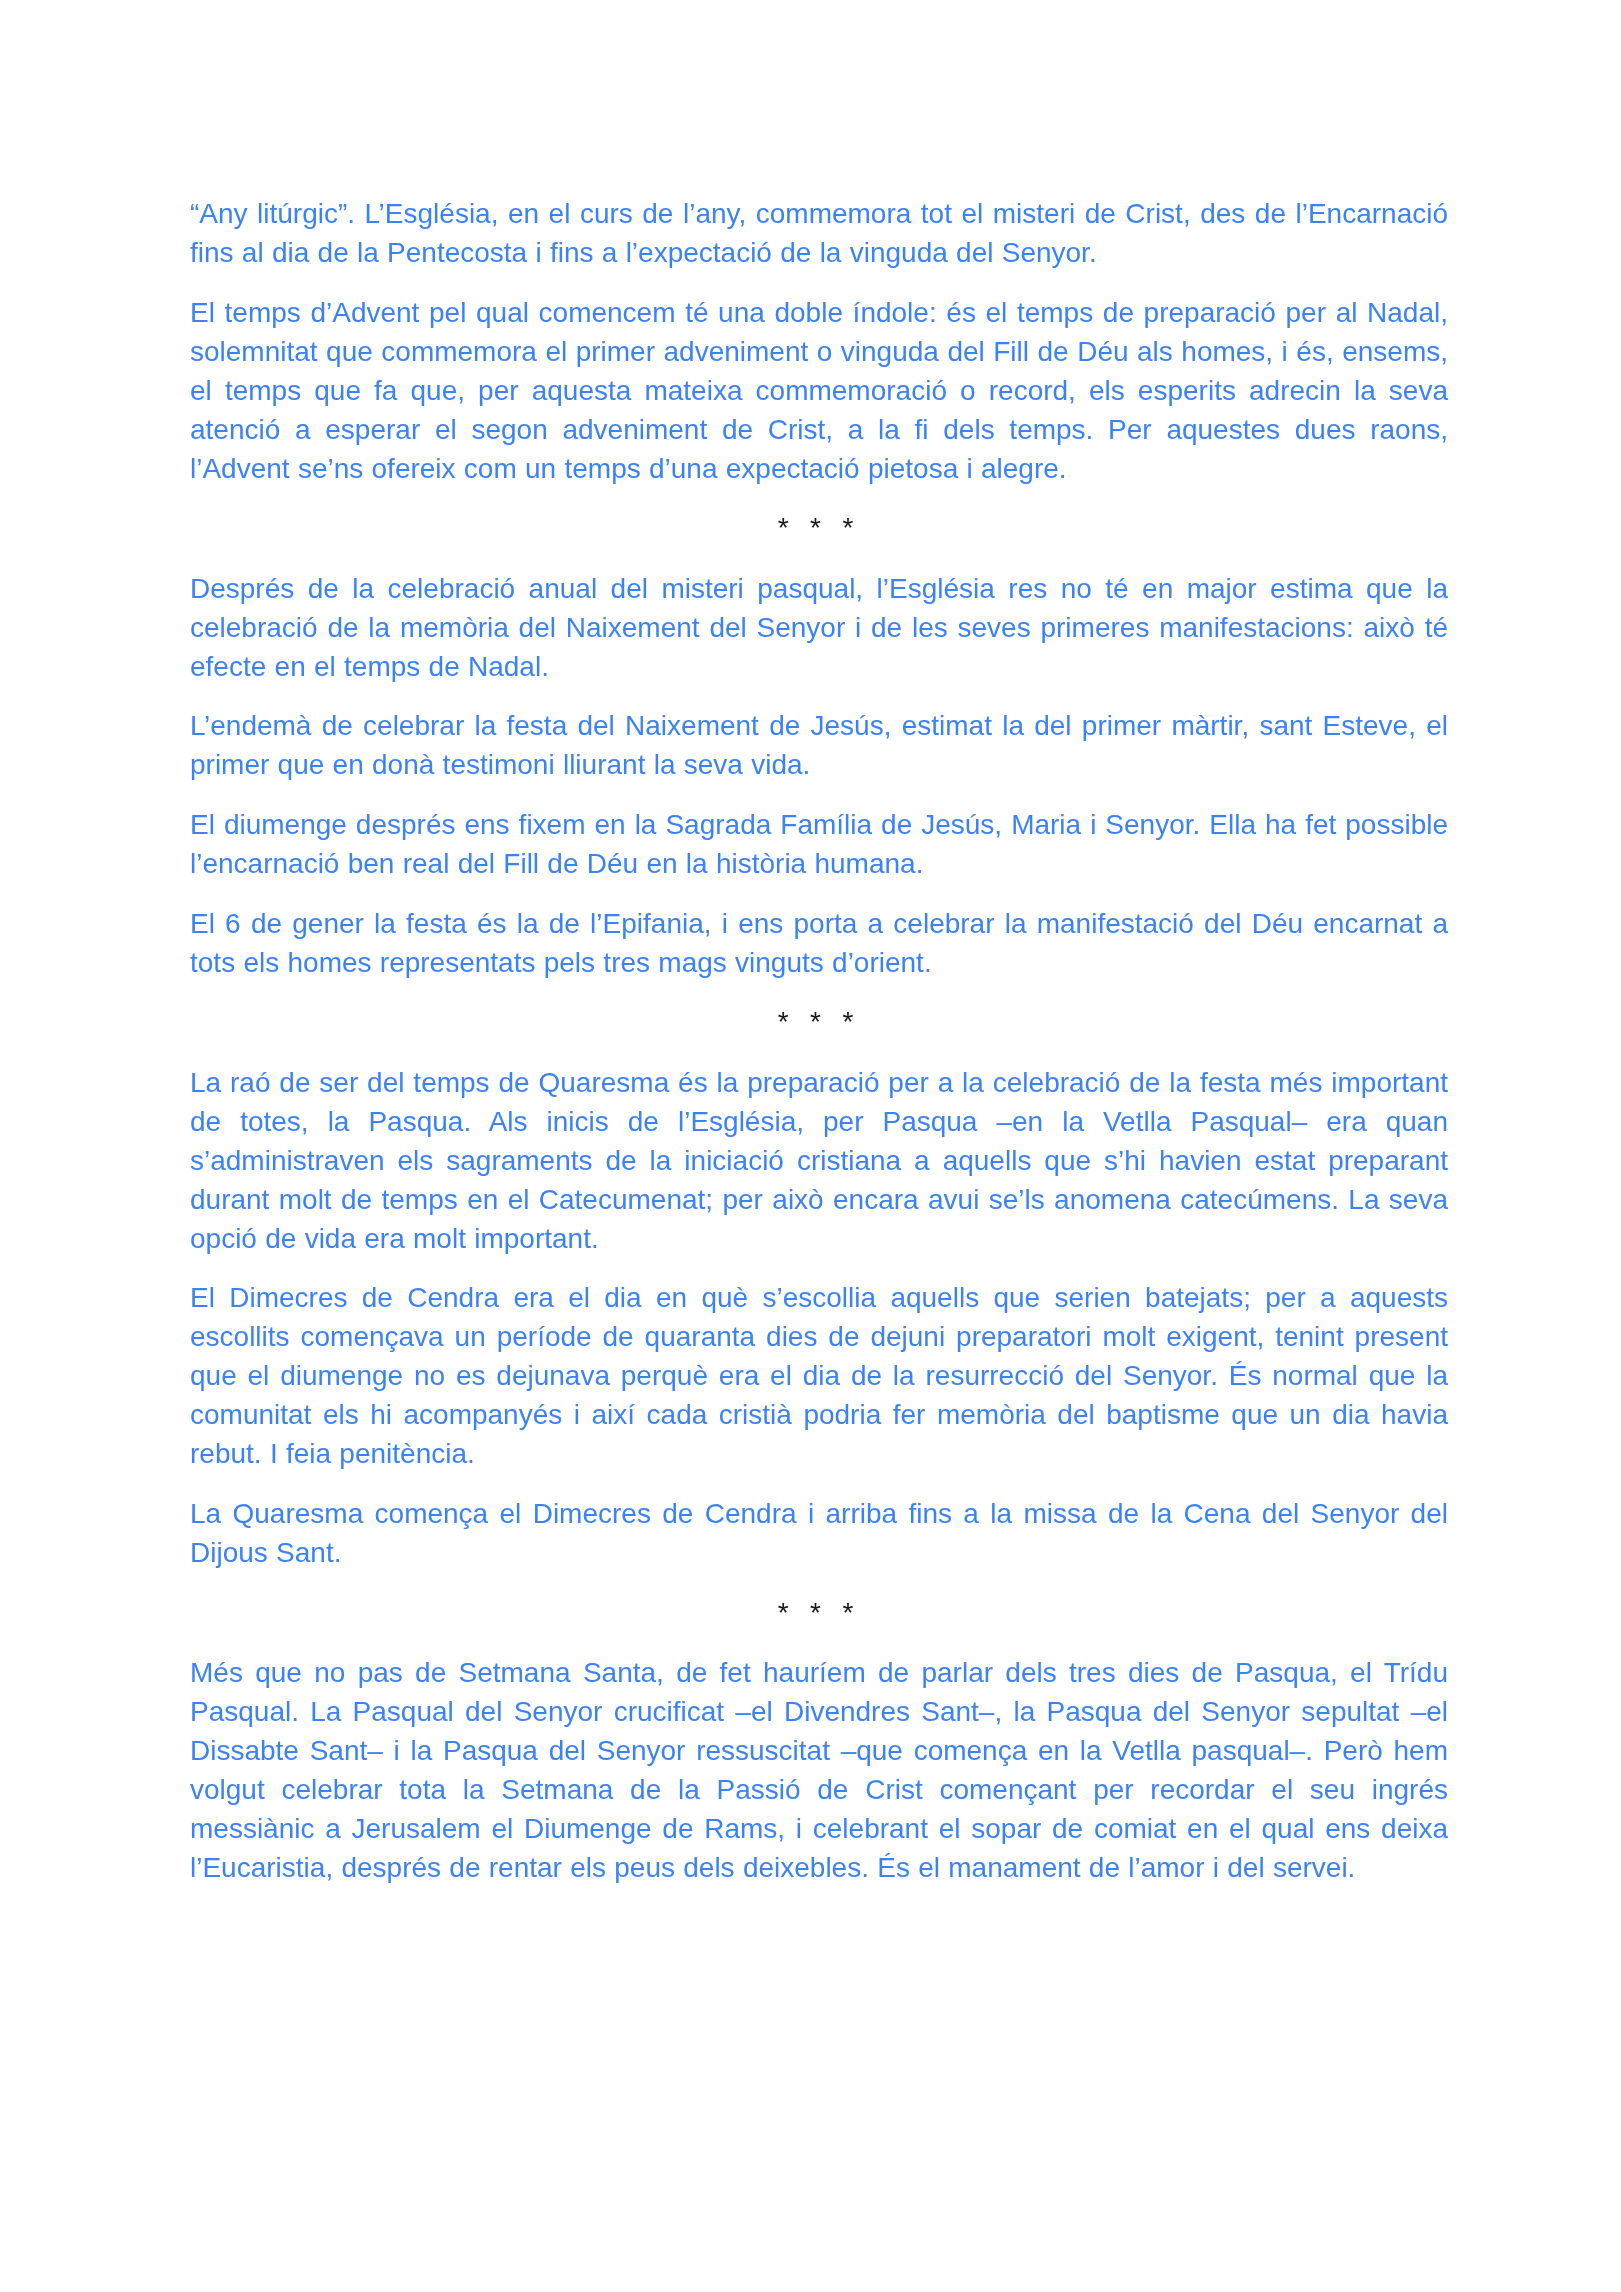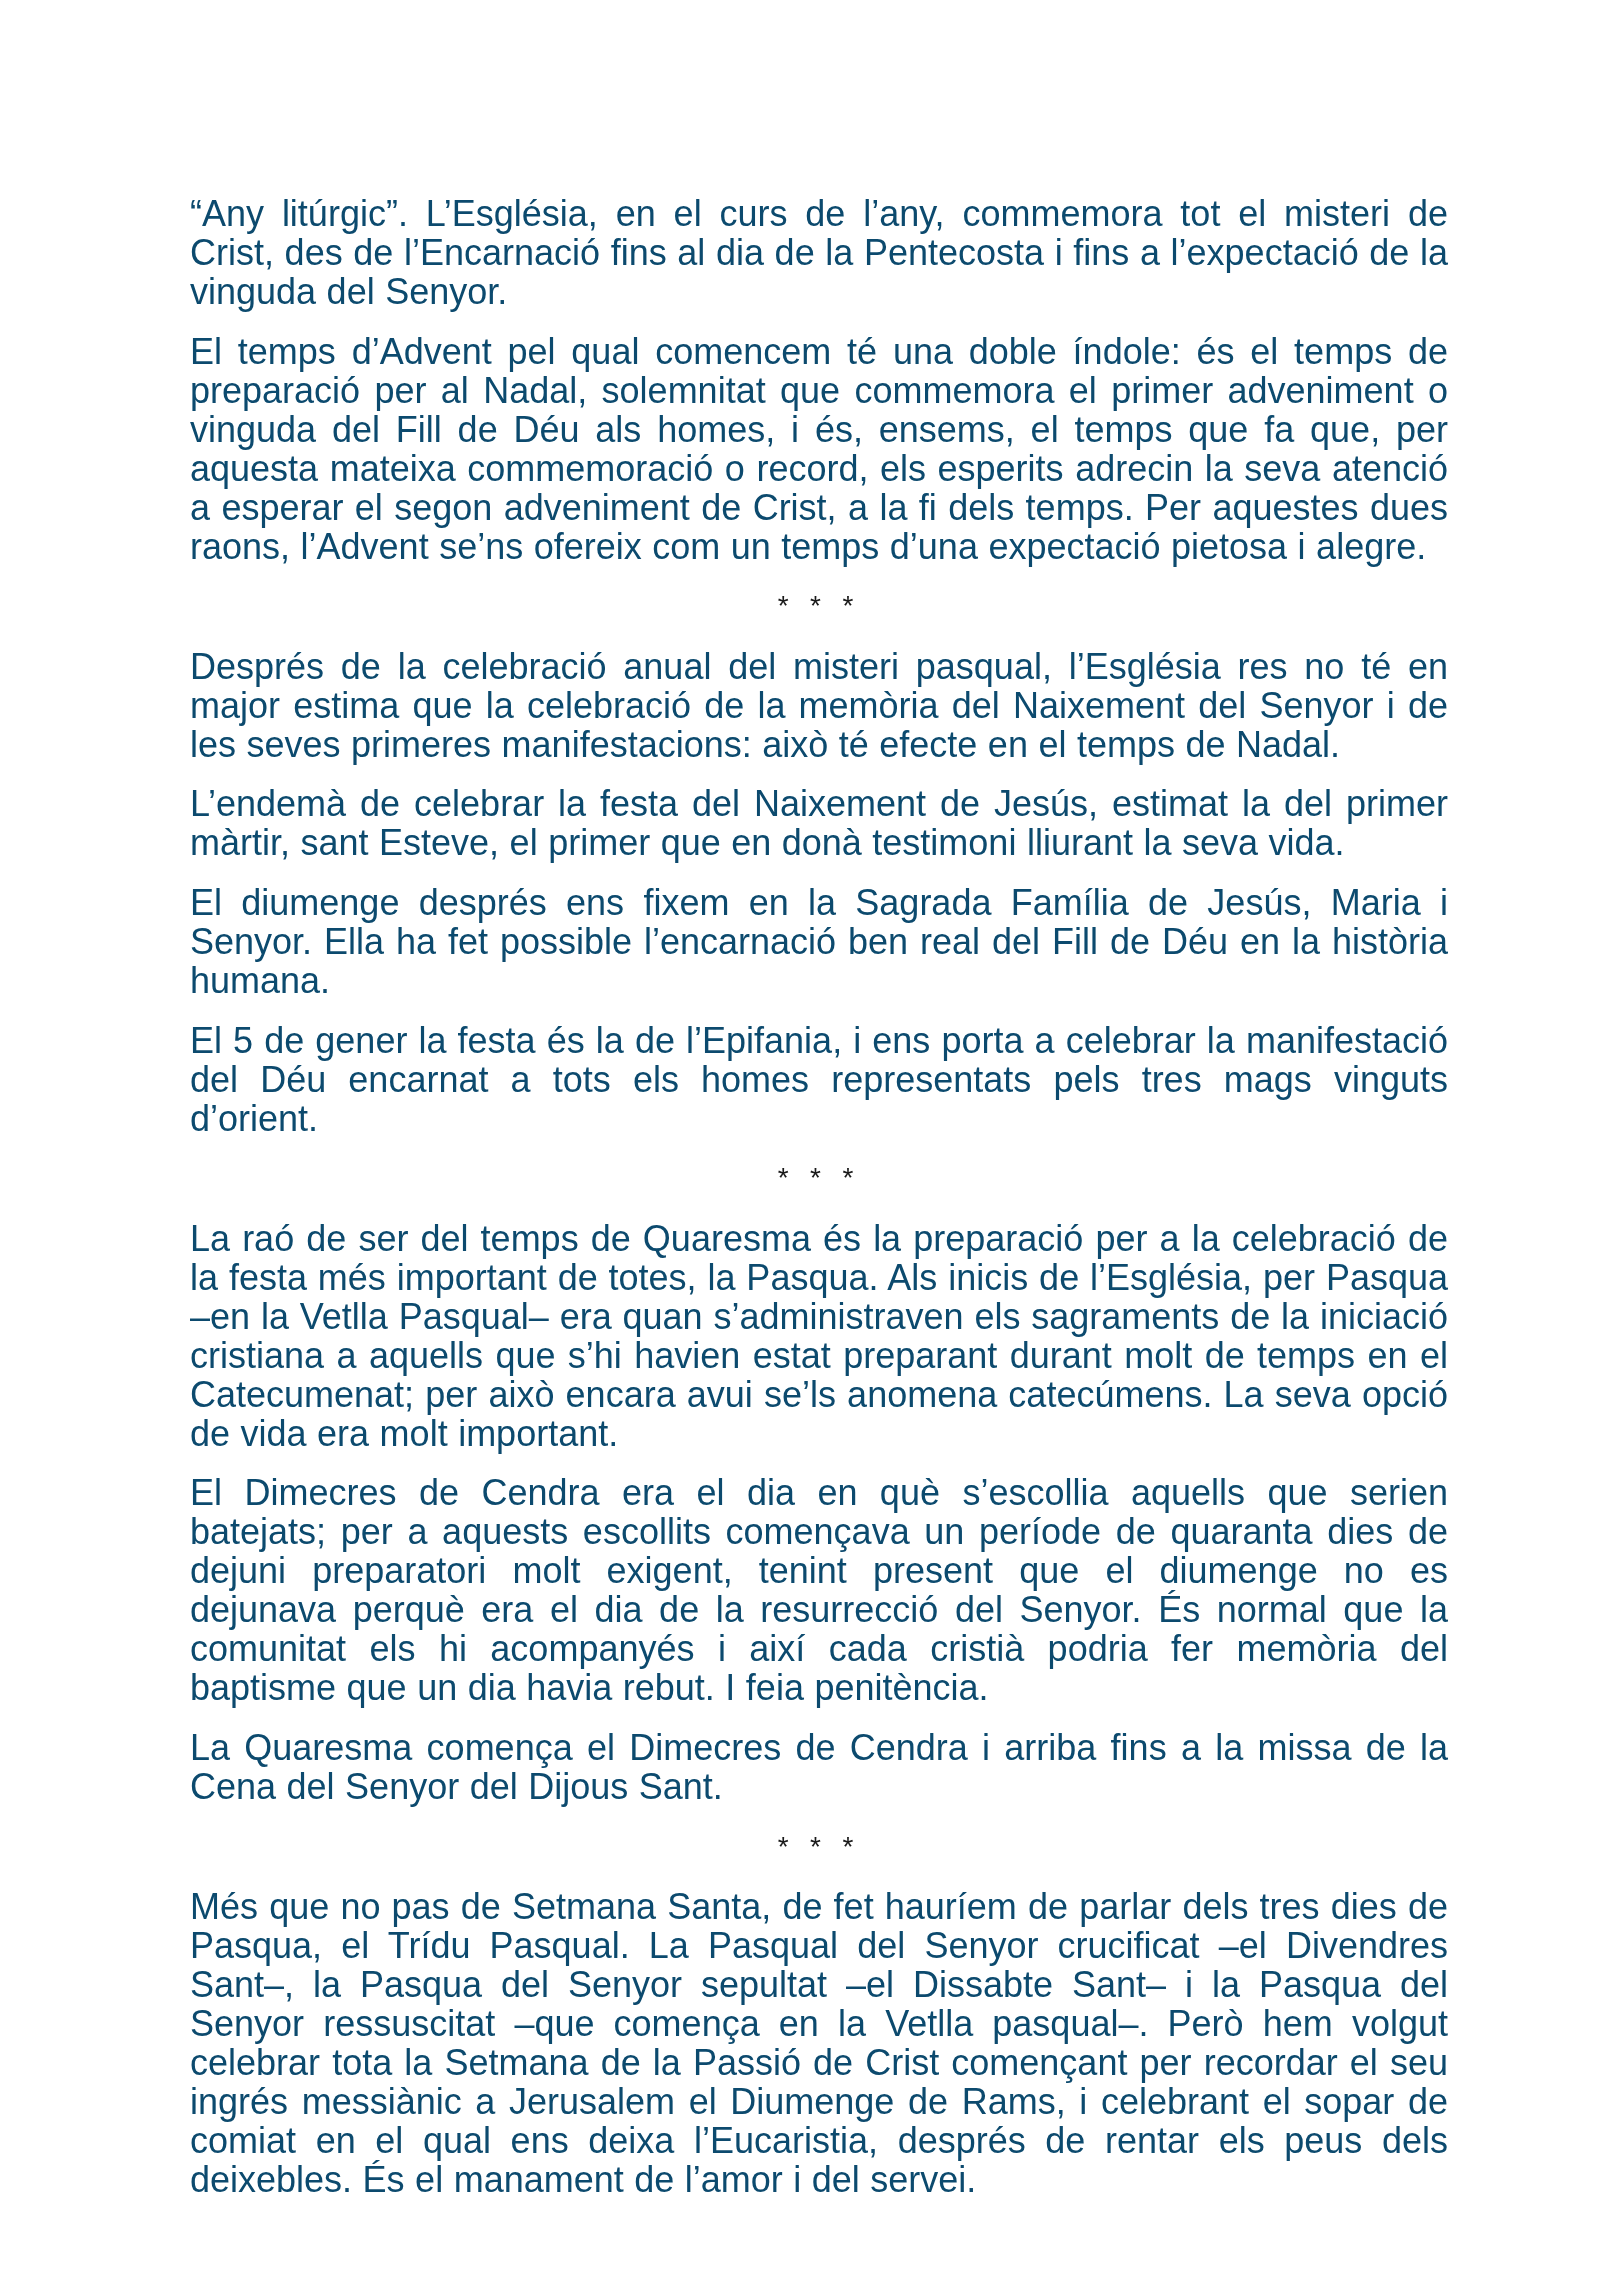--- a/index.html
+++ b/index.html
@@ -13,24 +13,24 @@
     width: 1621px;
     height: 2293px;
     background: #ffffff;
     color: #1a1a1a;
     font-family: "Liberation Sans", sans-serif;
     padding: 194px 173px 0 190px;
     overflow: hidden;
   }
   .doc-body p.para {
     margin: 0 0 20.6px 0;
-    font-size: 36px;
+    font-size: 28px;
     line-height: 39px;
     text-align: justify;
-    color: #0c4a6e;
+    color: #3b82f6;
     word-spacing: 0.5px;
   }
   .doc-body p.sep {
     margin: 1px 0 21.6px 0;
     font-size: 28px;
     line-height: 39px;
     text-align: center;
     letter-spacing: 6.9px;
     color: #1a1a1a;
   }
@@ -39,21 +39,21 @@
 <body>
 
 <div class="page">
   <div class="doc-body" id="doc-body">
       <p class="para">“Any litúrgic”. L’Església, en el curs de l’any, commemora tot el misteri de Crist, des de l’Encarnació fins al dia de la Pentecosta i fins a l’expectació de la vinguda del Senyor.</p>
       <p class="para">El temps d’Advent pel qual comencem té una doble índole: és el temps de preparació per al Nadal, solemnitat que commemora el primer adveniment o vinguda del Fill de Déu als homes, i és, ensems, el temps que fa que, per aquesta mateixa commemoració o record, els esperits adrecin la seva atenció a esperar el segon adveniment de Crist, a la fi dels temps. Per aquestes dues raons, l’Advent se’ns ofereix com un temps d’una expectació pietosa i alegre.</p>
       <p class="sep">* * *</p>
       <p class="para">Després de la celebració anual del misteri pasqual, l’Església res no té en major estima que la celebració de la memòria del Naixement del Senyor i de les seves primeres manifestacions: això té efecte en el temps de Nadal.</p>
       <p class="para">L’endemà de celebrar la festa del Naixement de Jesús, estimat la del primer màrtir, sant Esteve, el primer que en donà testimoni lliurant la seva vida.</p>
       <p class="para">El diumenge després ens fixem en la Sagrada Família de Jesús, Maria i Senyor. Ella ha fet possible l’encarnació ben real del Fill de Déu en la història humana.</p>
-      <p class="para">El 5 de gener la festa és la de l’Epifania, i ens porta a celebrar la manifestació del Déu encarnat a tots els homes representats pels tres mags vinguts d’orient.</p>
+      <p class="para">El 6 de gener la festa és la de l’Epifania, i ens porta a celebrar la manifestació del Déu encarnat a tots els homes representats pels tres mags vinguts d’orient.</p>
       <p class="sep">* * *</p>
       <p class="para">La raó de ser del temps de Quaresma és la preparació per a la celebració de la festa més important de totes, la Pasqua. Als inicis de l’Església, per Pasqua –en la Vetlla Pasqual– era quan s’administraven els sagraments de la iniciació cristiana a aquells que s’hi havien estat preparant durant molt de temps en el Catecumenat; per això encara avui se’ls anomena catecúmens. La seva opció de vida era molt important.</p>
       <p class="para">El Dimecres de Cendra era el dia en què s’escollia aquells que serien batejats; per a aquests escollits començava un període de quaranta dies de dejuni preparatori molt exigent, tenint present que el diumenge no es dejunava perquè era el dia de la resurrecció del Senyor. És normal que la comunitat els hi acompanyés i així cada cristià podria fer memòria del baptisme que un dia havia rebut. I feia penitència.</p>
       <p class="para">La Quaresma comença el Dimecres de Cendra i arriba fins a la missa de la Cena del Senyor del Dijous Sant.</p>
       <p class="sep">* * *</p>
       <p class="para">Més que no pas de Setmana Santa, de fet hauríem de parlar dels tres dies de Pasqua, el Trídu Pasqual. La Pasqual del Senyor crucificat –el Divendres Sant–, la Pasqua del Senyor sepultat –el Dissabte Sant– i la Pasqua del Senyor ressuscitat –que comença en la Vetlla pasqual–. Però hem volgut celebrar tota la Setmana de la Passió de Crist començant per recordar el seu ingrés messiànic a Jerusalem el Diumenge de Rams, i celebrant el sopar de comiat en el qual ens deixa l’Eucaristia, després de rentar els peus dels deixebles. És el manament de l’amor i del servei.</p>
     </div>
 </div>
 
 

